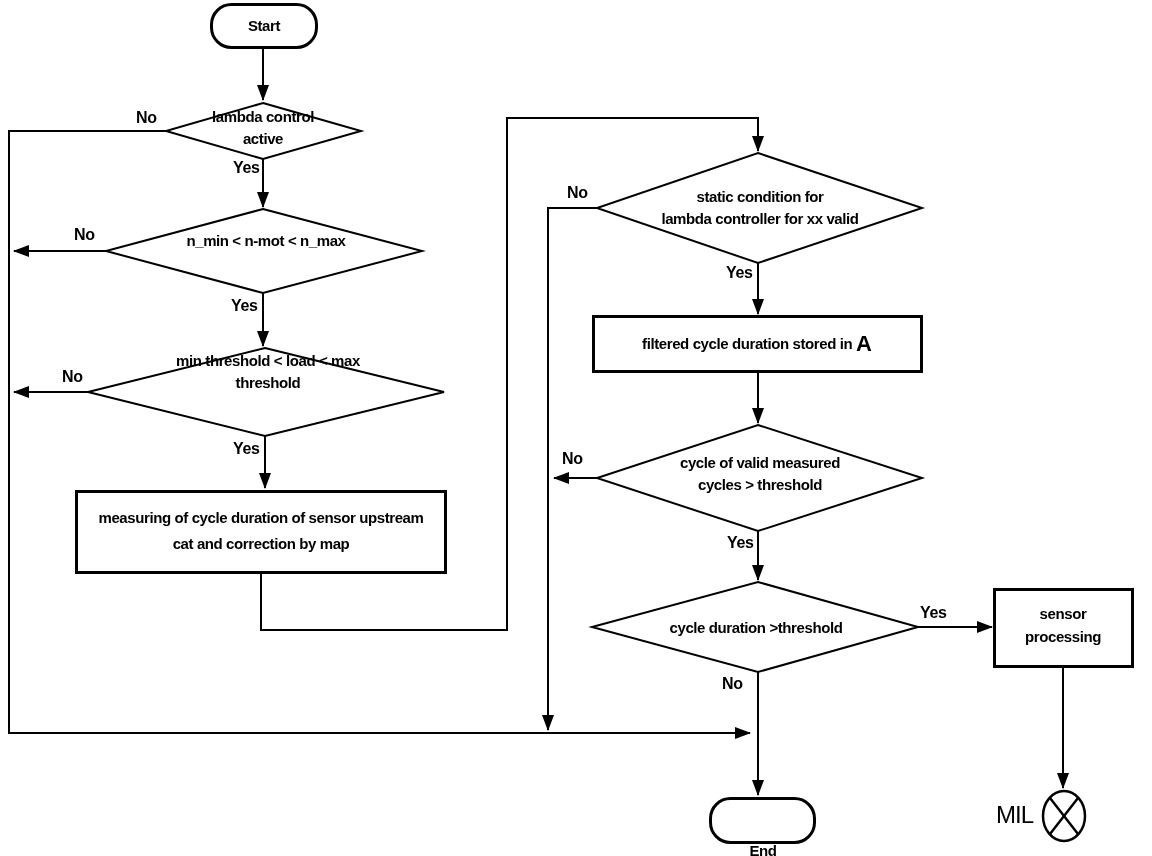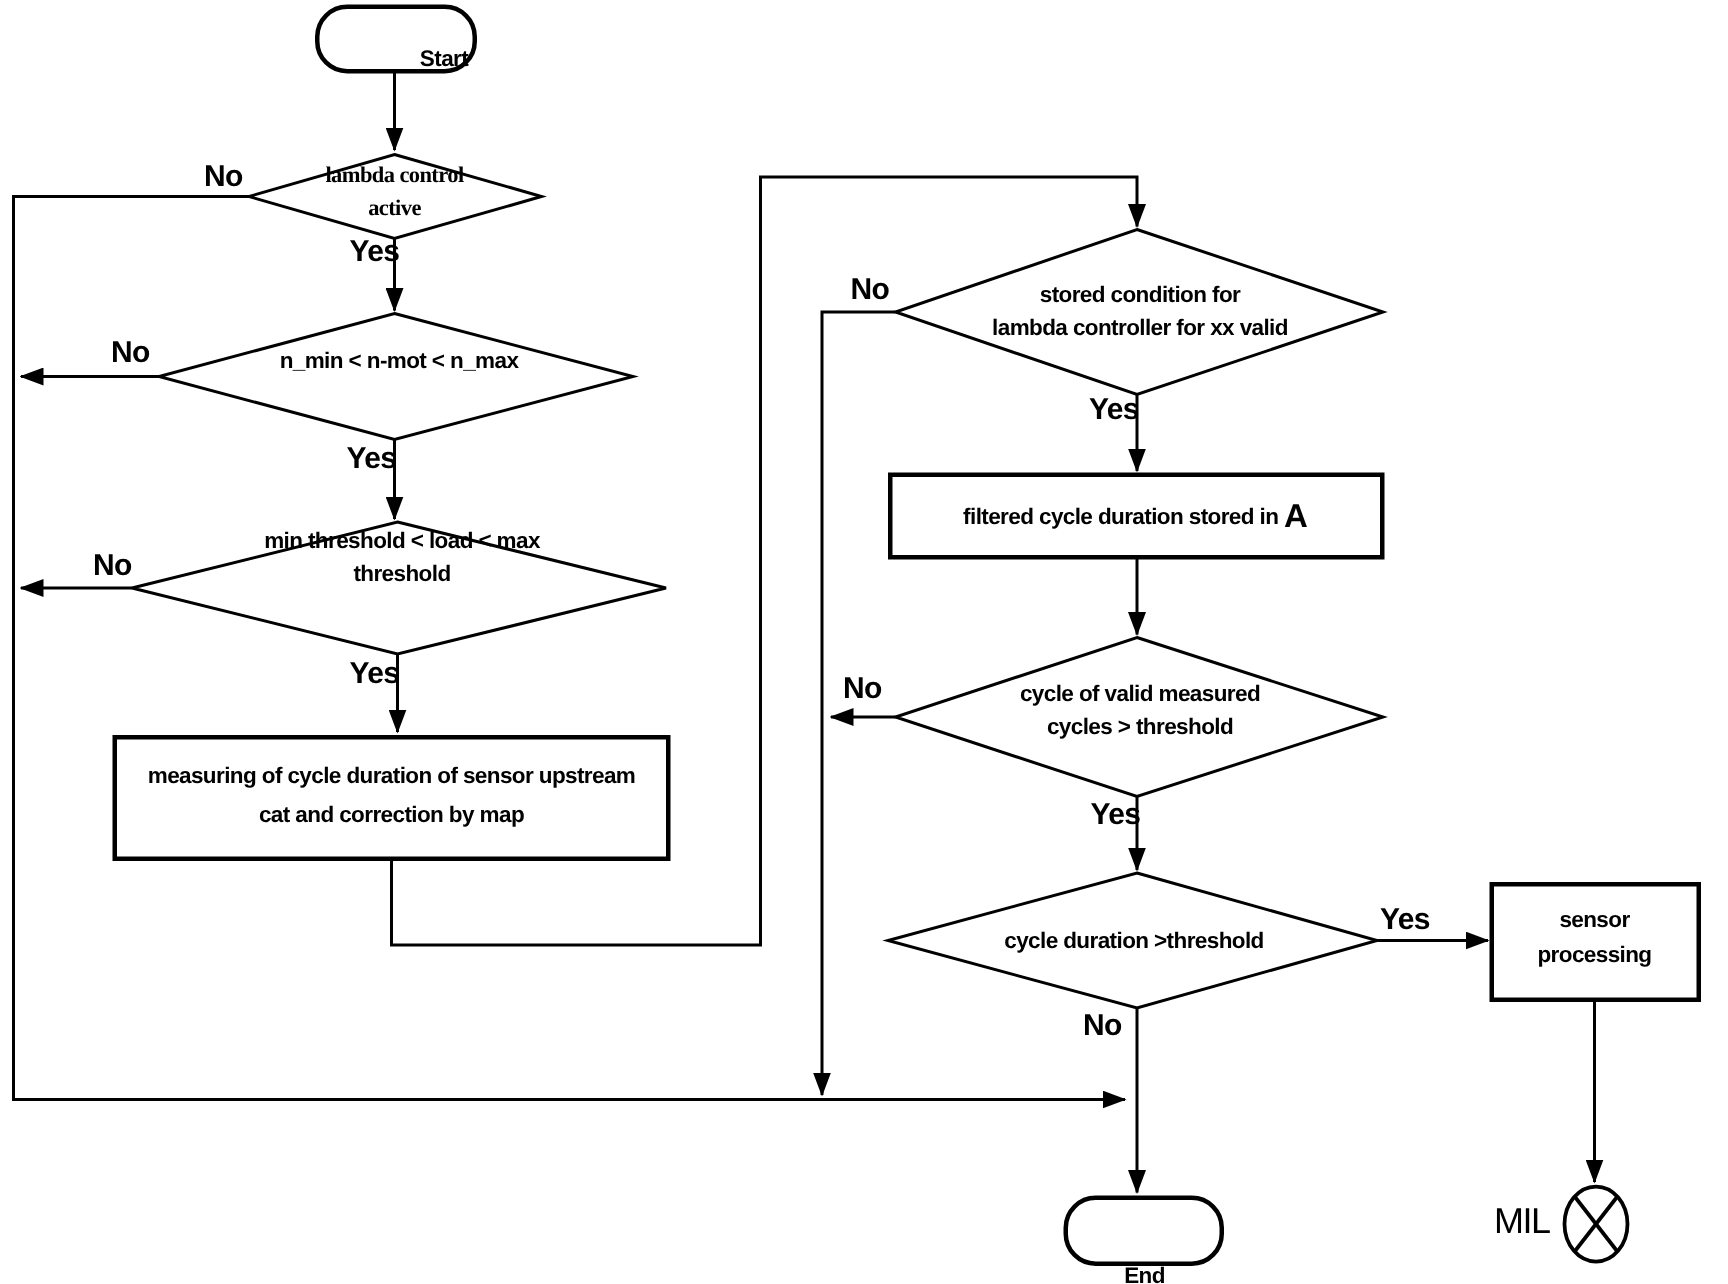--- a/index.html
+++ b/index.html
@@ -2,21 +2,21 @@
 <html><head>
 <meta charset="utf-8">
 <style>
   html,body{margin:0;padding:0;background:#ffffff;}
   #canvas{position:relative;width:1152px;height:856px;background:#ffffff;overflow:hidden;
           font-family:"Liberation Sans",sans-serif;color:#000;}
   #wires{position:absolute;left:0;top:0;}
   .nl{position:absolute;transform:translateX(-50%);text-align:center;
       font-weight:bold;font-size:15px;letter-spacing:-0.4px;line-height:22px;color:#000;}
   .nl div{white-space:nowrap;}
-  .el{position:absolute;font-weight:bold;font-size:20px;letter-spacing:-0.4px;
+  .el{position:absolute;font-weight:bold;font-size:16px;letter-spacing:-0.4px;
       line-height:18px;color:#000;white-space:nowrap;text-align:right;}
   .big-a{font-size:22px;font-weight:bold;vertical-align:-2px;letter-spacing:0;}
   .mil{position:absolute;font-weight:normal;font-size:24px;letter-spacing:-1px;color:#000;}
 </style>
 </head>
 <body>
 
 <div id="canvas">
 
   <svg id="wires" width="1152" height="856" viewBox="0 0 1152 856">
@@ -58,45 +58,45 @@
       <rect x="994.5" y="589.5" width="138" height="77" stroke-width="3"></rect>
       <rect x="710.5" y="798.5" width="104" height="44" rx="20" stroke-width="3"></rect>
       <g stroke-width="2.5" fill="#fff">
         <ellipse cx="1064" cy="816" rx="21" ry="25"></ellipse>
         <line x1="1050" y1="798" x2="1078" y2="834"></line>
         <line x1="1078" y1="798" x2="1050" y2="834"></line>
       </g>
     </g>
   </svg>
 
-  <div class="nl" style="left:264px;top:29px;margin-left:32px;">
+  <div class="nl" style="left:264px;top:15px;">
     <div>Start</div>
   </div>
 
-  <div class="nl" style="left:263px;top:106px;font-family:Liberation Serif, serif;">
+  <div class="nl" style="left:263px;top:106px;">
     <div>lambda control</div>
     <div>active</div>
   </div>
 
   <div class="nl" style="left:266px;top:230px;">
     <div>n_min &lt; n-mot &lt; n_max</div>
   </div>
 
   <div class="nl" style="left:268px;top:350px;">
     <div>min threshold &lt; load &lt; max</div>
     <div>threshold</div>
   </div>
 
   <div class="nl" style="left:261px;top:505px;line-height:26px;">
     <div>measuring of cycle duration of sensor upstream</div>
     <div>cat and correction by map</div>
   </div>
 
   <div class="nl" style="left:760px;top:186px;">
-    <div>stored condition for</div>
+    <div>static condition for</div>
     <div>lambda controller for xx valid</div>
   </div>
 
   <div class="nl" style="left:757px;top:331px;line-height:26px;">
     <div><span>filtered cycle duration stored in</span>&nbsp;<span class="big-a">A</span></div>
   </div>
 
   <div class="nl" style="left:760px;top:452px;">
     <div>cycle of valid measured</div>
     <div>cycles &gt; threshold</div>

